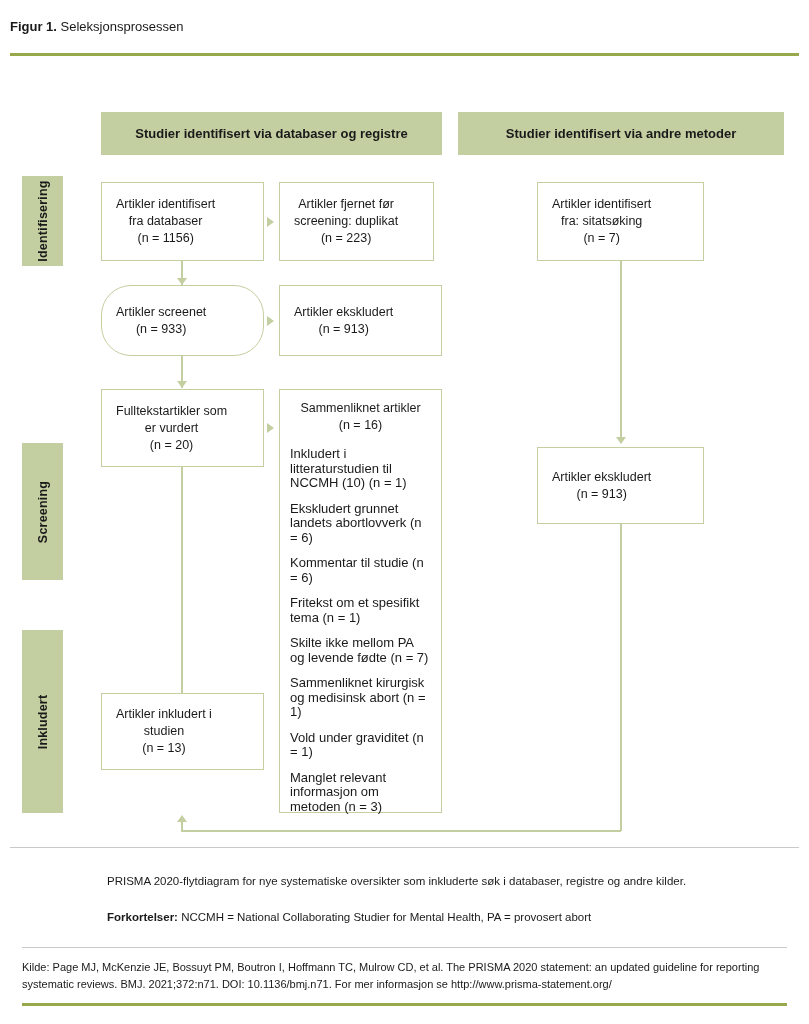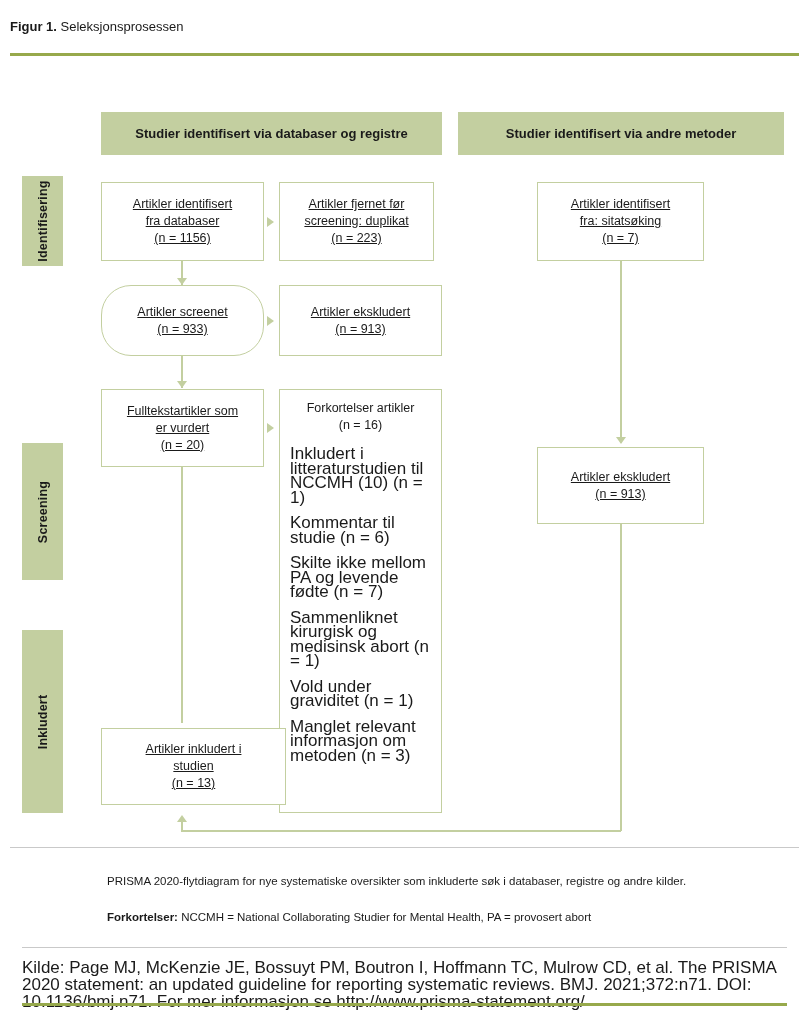--- a/index.html
+++ b/index.html
@@ -86,45 +86,43 @@
     background: #ffffff;
     border: 1.5px solid #c3cfa0;
     box-sizing: border-box;
     font-size: 12.5px;
     line-height: 17px;
     color: #1a1a1a;
   }
   .node.centered {
     display: flex;
     align-items: center;
-    justify-content: center;
     text-align: center;
     padding: 4px 14px;
-    text-decoration: underline;
   }
   .node .node-line { display: block; }
 
   
   .node.listnode {
     padding: 10px 10px 6px 10px;
     text-align: left;
   }
   .node.listnode .list-head {
     text-align: center;
     margin-bottom: 13px;
   }
   .node.listnode .list-head .node-line { display: block; }
   .node.listnode ul {
     margin: 0;
     padding: 0;
     list-style: none;
   }
   .node.listnode li {
     margin: 8px 0 11px 0;
-    font-size: 17px;
+    font-size: 13px;
     line-height: 14.5px;
   }
 
   
   .conn {
     position: absolute;
     background: #c3cfa0;
   }
   .conn.v { width: 1.5px; }
   .conn.h { height: 1.5px; }
@@ -185,21 +183,21 @@
     top: 947px;
     width: 765px;
     height: 1px;
     background: #c9c9c9;
   }
   .source {
     position: absolute;
     left: 22px;
     top: 959px;
     width: 768px;
-    font-size: 17px;
+    font-size: 11px;
     line-height: 17px;
     color: #1a1a1a;
   }
   .footer-rule-bottom {
     position: absolute;
     left: 22px;
     top: 1003px;
     width: 765px;
     height: 2.5px;
     background: #97a94b;
@@ -286,47 +284,49 @@
       <span class="node-line">Fulltekstartikler som</span>
       <span class="node-line">er vurdert</span>
       <span class="node-line">(n = 20)</span>
     </div>
   </div>
 
   <div class="arrow-right" style="left:267px;top:423px;"></div>
 
   <div class="node listnode" style="left:279px;top:389px;width:163px;height:424px;">
     <div class="list-head">
-      <span class="node-line">Forkortelser artikler</span>
+      <span class="node-line">Sammenliknet artikler</span>
       <span class="node-line">(n = 16)</span>
     </div>
     <ul>
       <li>Inkludert i litteraturstudien til NCCMH (10) (n = 1)</li>
+      <li>Ekskludert grunnet landets abortlovverk (n = 6)</li>
       <li>Kommentar til studie (n = 6)</li>
+      <li>Fritekst om et spesifikt tema (n = 1)</li>
       <li>Skilte ikke mellom PA og levende fødte (n = 7)</li>
       <li>Sammenliknet kirurgisk og medisinsk abort (n = 1)</li>
       <li>Vold under graviditet (n = 1)</li>
       <li>Manglet relevant informasjon om metoden (n = 3)</li>
     </ul>
   </div>
 
   <div class="conn v" style="left:620px;top:261px;height:182px;"></div>
   <div class="arrow-down" style="left:616px;top:437px;"></div>
 
   <div class="node centered" style="left:537px;top:447px;width:167px;height:77px;">
     <div>
       <span class="node-line">Artikler ekskludert</span>
       <span class="node-line">(n = 913)</span>
     </div>
   </div>
 
   <div class="conn v" style="left:181px;top:467px;height:256px;"></div>
   <div class="arrow-down" style="left:177px;top:728px;"></div>
 
-  <div class="node centered" style="left:101px;top:728px;width:185px;height:77px;">
+  <div class="node centered" style="left:101px;top:693px;width:163px;height:77px;">
     <div>
       <span class="node-line">Artikler inkludert i</span>
       <span class="node-line">studien</span>
       <span class="node-line">(n = 13)</span>
     </div>
   </div>
 
   <div class="conn v" style="left:620px;top:524px;height:307px;"></div>
   <div class="conn h" style="left:181px;top:830px;width:440px;"></div>
   <div class="conn v" style="left:181px;top:822px;height:9px;"></div>

